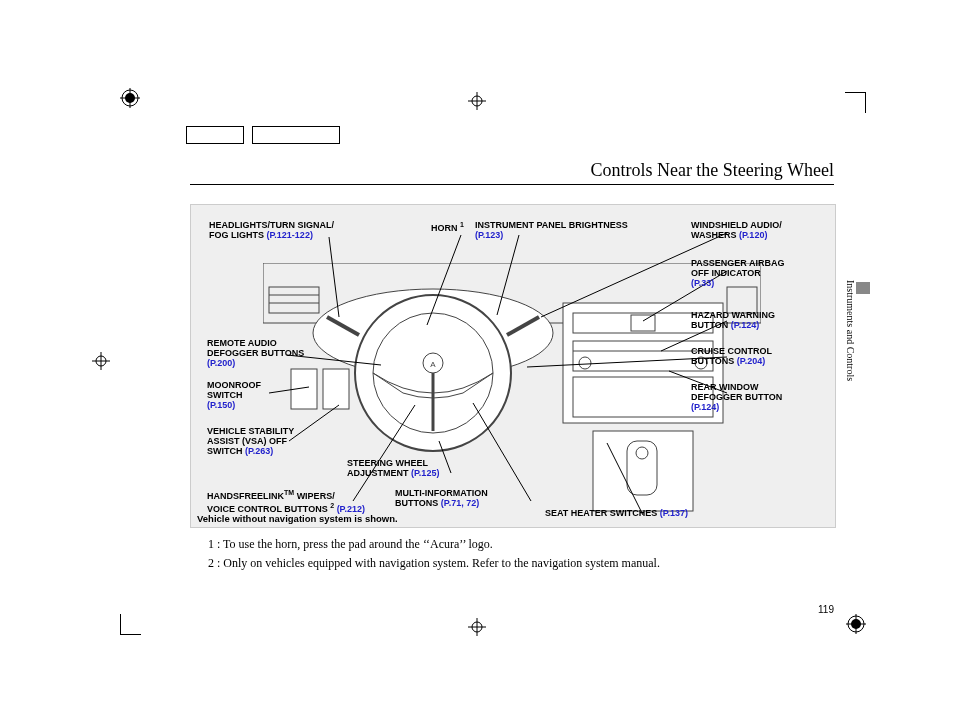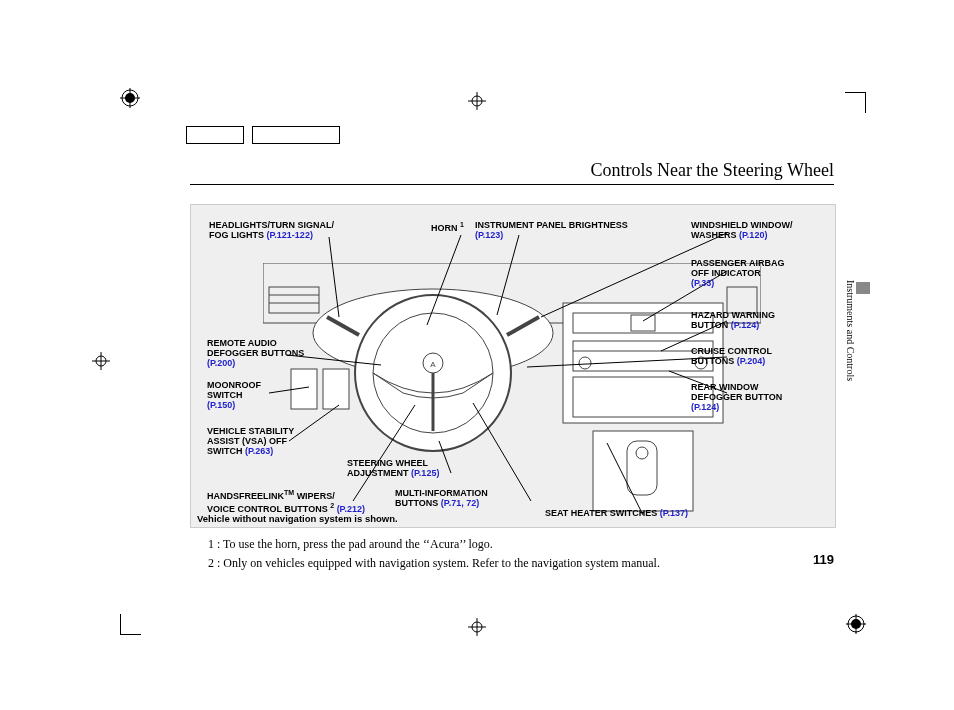--- a/index.html
+++ b/index.html
@@ -78,24 +78,24 @@
     position: absolute;
     top: 536px;
     left: 208px;
     font-family: Georgia, serif;
     font-size: 12px;
     line-height: 1.4;
   }
   .footnotes div { margin-bottom: 2px; }
   .page-number {
     position: absolute;
-    top: 552px;
+    top: 604px;
     right: 120px;
-    font-weight: bold;
-    font-size: 13px;
+    font-weight: normal;
+    font-size: 10px;
   }
   .regmark {
     position: absolute;
     width: 20px;
     height: 20px;
   }
   .regmark svg { width: 100%; height: 100%; }
   .crosshair {
     position: absolute;
     width: 18px;
@@ -232,21 +232,21 @@
     <span>FOG LIGHTS</span> <span class="pg">(P.121-122)</span>
   </div>
   <div class="lbl" style="top:16px;left:240px;">
     <span>HORN</span> <sup>1</sup>
   </div>
   <div class="lbl" style="top:16px;left:284px;">
     <span>INSTRUMENT PANEL BRIGHTNESS</span><br>
     <span class="pg">(P.123)</span>
   </div>
   <div class="lbl" style="top:16px;left:500px;">
-    <span>WINDSHIELD WINDOW/</span><br>
+    <span>WINDSHIELD AUDIO/</span><br>
     <span>WASHERS</span> <span class="pg">(P.120)</span>
   </div>
   <div class="lbl" style="top:54px;left:500px;">
     <span>PASSENGER AIRBAG</span><br>
     <span>OFF INDICATOR</span><br>
     <span class="pg">(P.33)</span>
   </div>
   <div class="lbl" style="top:106px;left:500px;">
     <span>HAZARD WARNING</span><br>
     <span>BUTTON</span> <span class="pg">(P.124)</span>

